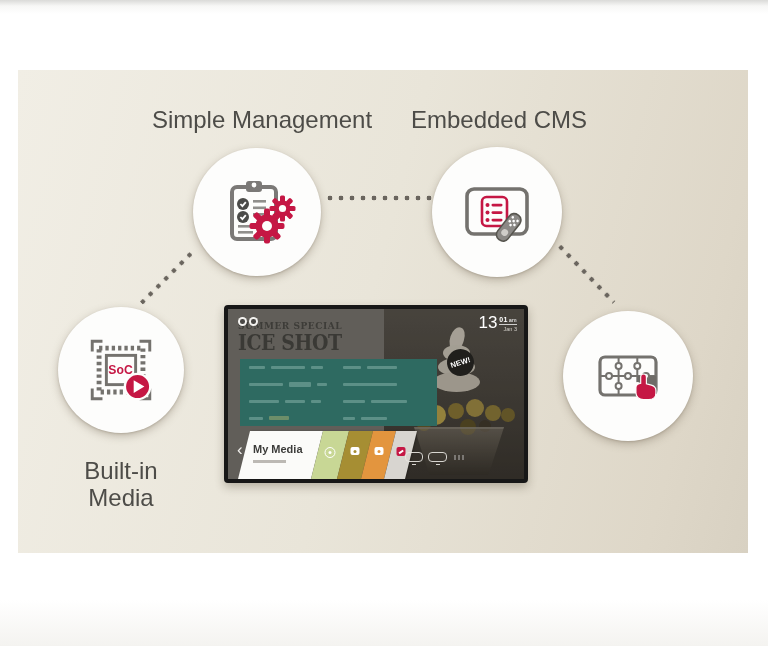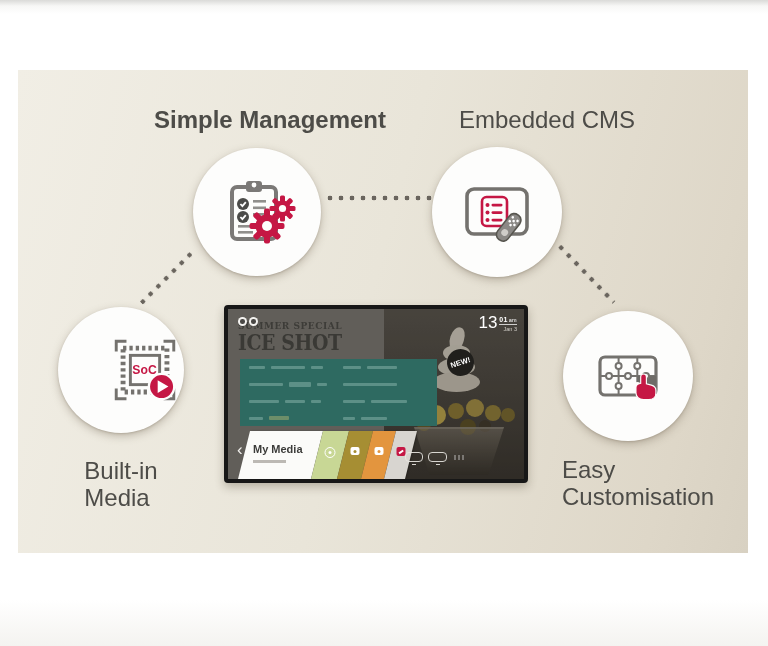--- a/index.html
+++ b/index.html
@@ -15,21 +15,21 @@
     position:absolute;left:18px;top:70px;width:730px;height:483px;
     background:linear-gradient(105deg,#f1eee5 0%,#e9e5d9 48%,#ded7c8 88%,#d8d1c2 100%);
   }
 
   
   .ftitle{
     position:absolute;transform:translateX(-50%);
     font-size:24px;color:#4d4c48;white-space:nowrap;letter-spacing:0px;
   }
   .flabel{
-    position:absolute;transform:translateX(-50%);
+    position:absolute;transform:translateX(-50%);text-align:center;
     font-size:24px;line-height:27px;color:#4d4c48;white-space:nowrap;
   }
 
   
   .fcircle{
     position:absolute;border-radius:50%;background:#fdfdfc;
     box-shadow:0 3px 9px rgba(110,98,80,.38),0 1px 2px rgba(110,98,80,.25);
     display:flex;align-items:center;justify-content:center;
   }
   .fcircle svg{display:block;}
@@ -111,22 +111,22 @@
   .port i{position:absolute;left:50%;bottom:-4px;transform:translateX(-50%);width:4px;height:1.5px;background:#e9e7e2;display:block;}
   .marks{position:absolute;left:226px;top:24px;display:flex;gap:2.5px;opacity:.32;}
   .marks i{width:1.5px;height:5px;background:#fff;display:block;}
 </style>
 </head>
 <body>
 
 <div class="stage">
   <div class="panel">
 
-    <div class="ftitle" style="left:252px;top:36px;font-weight:bold;">Simple Management</div>
-    <div class="ftitle" style="left:481px;top:36px;margin-left:48px;">Embedded CMS</div>
+    <div class="ftitle" style="left:244px;top:36px;">Simple Management</div>
+    <div class="ftitle" style="left:481px;top:36px;">Embedded CMS</div>
 
     <div class="dotline" style="left:309px;top:125px;width:113px;"></div>
     <div class="dotline" style="left:113px;top:205px;width:71px;transform:rotate(135deg);"></div>
     <div class="dotline" style="left:529px;top:201px;width:79px;transform:rotate(46deg);"></div>
 
     <div class="fcircle" style="left:175px;top:78px;width:128px;height:128px;">
       <svg width="80" height="80" viewBox="0 0 80 80">
         <rect x="15" y="15" width="44" height="52" rx="5" fill="#fdfdfc" stroke="#7b7977" stroke-width="4"></rect>
         <rect x="29" y="9" width="16" height="11" rx="3" fill="#7b7977"></rect>
         <circle cx="37" cy="13" r="2.4" fill="#fdfdfc"></circle>
@@ -182,21 +182,21 @@
             <circle cx="3" cy="-10" r="1.3" fill="#fff"></circle>
           <circle cx="0" cy="-7.5" r="1.3" fill="#fff"></circle>
           <circle cx="-3" cy="-5" r="1.3" fill="#fff"></circle>
             <circle cx="3" cy="-5" r="1.3" fill="#fff"></circle>
           <circle cx="0" cy="-2.5" r="1.3" fill="#fff"></circle>
           <circle cx="0" cy="7" r="3.4" fill="#cfcdc9"></circle>
         </g>
       </svg>
     </div>
 
-    <div class="fcircle" style="left:40px;top:237px;width:126px;height:126px;justify-content:flex-end;">
+    <div class="fcircle" style="left:40px;top:237px;width:126px;height:126px;">
       <svg width="78" height="78" viewBox="0 0 80 80">
         <rect x="17.5" y="17.5" width="45" height="45" fill="none" stroke="#74726e" stroke-width="5" stroke-dasharray="3.4 3.1"></rect>
         <path d="M10.5,21 v-10.5 h10.5 M59,10.5 h10.5 v10.5 M69.5,59 v10.5 h-10.5 M21,69.5 h-10.5 v-10.5" fill="none" stroke="#74726e" stroke-width="3"></path>
         <rect x="25" y="25" width="30" height="30" fill="#fdfdfc" stroke="#74726e" stroke-width="3"></rect>
         <text x="39.5" y="44.5" text-anchor="middle" font-size="12.5" font-weight="bold" font-family="Liberation Sans, sans-serif" fill="#c51744">SoC</text>
         <circle cx="57" cy="57" r="13" fill="#c51744" stroke="#fdfdfc" stroke-width="2.4"></circle>
         <path d="M53,50.5 L64,57 L53,63.5 Z" fill="#fff"></path>
       </svg>
     </div>
 
@@ -214,24 +214,20 @@
         <circle cx="58" cy="40" r="3" fill="#fdfdfc" stroke="#74726e" stroke-width="2"></circle>
         <circle cx="30.6" cy="50" r="3" fill="#fdfdfc" stroke="#74726e" stroke-width="2"></circle>
         <circle cx="49.3" cy="49.5" r="3.4" fill="#fdfdfc"></circle>
         <path transform="translate(47,37) scale(0.95)" fill="#c51744" stroke="#fdfdfc" stroke-width="1.2" d="M9,1 c1.8,0 3,1.2 3,3 v7.5 l5.2,1.3 c3,.8 4.8,2.6 4.8,5.6 v2.6 c0,4.4 -3.2,7 -7.6,7 h-5.6 c-4.4,0 -7.8,-2.8 -7.8,-7.2 v-5.4 c0,-2.2 1.3,-3.6 3.4,-4.1 l1.6,-.4 v-6.9 c0,-1.8 1.2,-3 3,-3 z"></path>
       </svg>
     </div>
 
     <div class="flabel" style="left:103px;top:387px;">
       <span>Built-in</span><br>
       <span>Media</span>
-    </div>
-    <div class="flabel" style="left:620px;top:386px;">
-      <span>Easy</span><br>
-      <span>Customisation</span>
     </div>
 
     <div class="tv">
       <div class="screen">
 
         <div class="photo">
           <div class="blob" style="left:66px;top:18px;width:14px;height:24px;background:#d8d2c5;transform:rotate(18deg);border-radius:50% 50% 45% 55%;"></div>
           <div class="blob" style="left:59px;top:36px;width:27px;height:16px;background:#d6d0c3;"></div>
           <div class="blob" style="left:54px;top:49px;width:37px;height:18px;background:#d2ccbf;"></div>
           <div class="blob" style="left:49px;top:63px;width:47px;height:20px;background:#ccc5b8;"></div>

